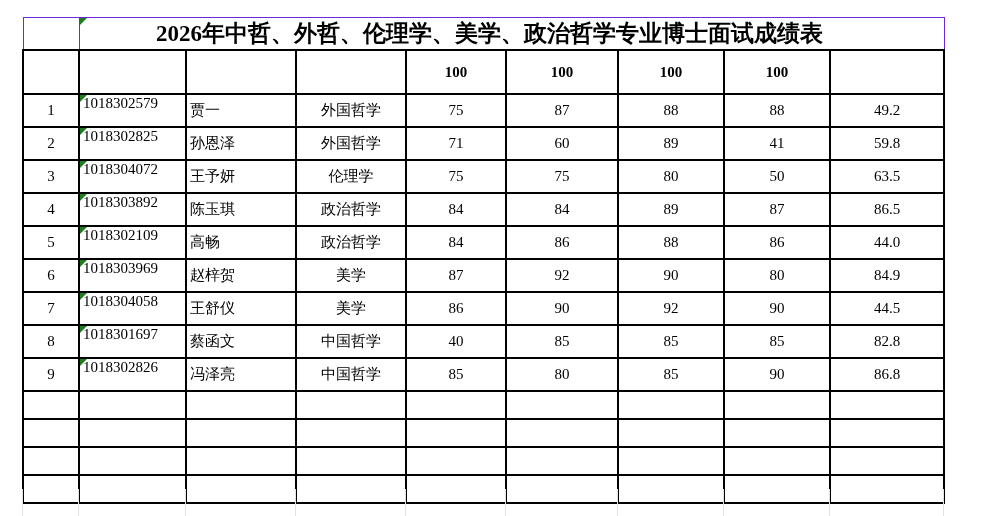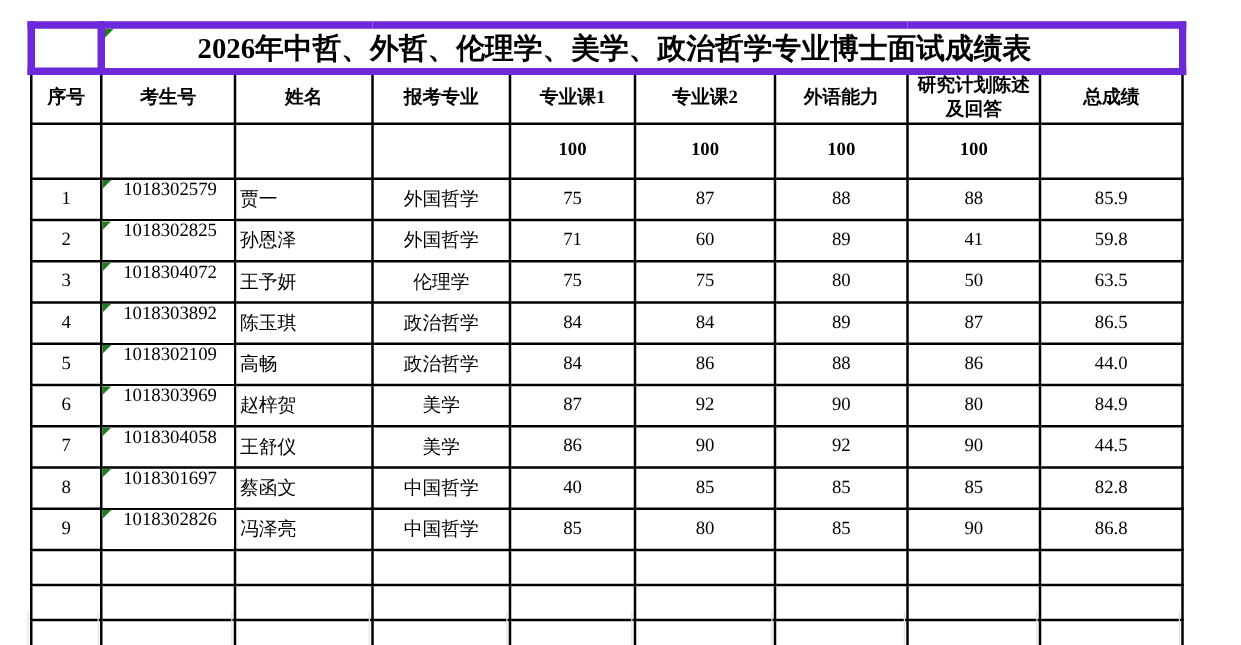--- a/index.html
+++ b/index.html
@@ -9,33 +9,33 @@
   }
   table.sheet{
     position:absolute;left:22px;top:17px;
     border-collapse:collapse;table-layout:fixed;
   }
   td,th{
     border:2px solid #000;padding:0;font-size:15px;overflow:hidden;
     white-space:nowrap;text-align:center;vertical-align:middle;background:#fff;
   }
   tr.title-row{height:31px;}
-  tr.title-row td{border:6px solid #6d28d9;}
+  tr.title-row td{border:1px solid #6d28d9;}
   td.title-cell{
     font-size:23px;font-weight:bold;text-align:center;position:relative;
     padding-right:44px;
   }
   tr.header-row{height:40px;}
   tr.header-row th{font-weight:bold;white-space:normal;line-height:1.25;font-size:15px;}
   tr.max-row{height:44px;}
   tr.max-row td{font-weight:bold;}
   tr.data-row{height:29px;}
   tr.empty-row{height:28px;}
   td.id-cell{
-    text-align:center;vertical-align:bottom;position:relative;
+    text-align:left;vertical-align:bottom;position:relative;
     padding:0 0 14px 3px;
   }
   td.name-cell{text-align:left;padding-left:3px;}
   .flag{
     position:absolute;left:0;top:0;width:0;height:0;
     border-top:7px solid #1e7e1e;border-right:7px solid transparent;
     pointer-events:none;
   }
   .vline{position:absolute;top:489px;height:27px;width:1px;background:#e2e2e2;}
 </style>
@@ -56,52 +56,41 @@
   </colgroup>
   <tbody>
     <tr class="title-row">
       <td></td>
       <td class="title-cell" colspan="8">
         <span class="flag"></span>
         <span>2026年中哲、外哲、伦理学、美学、政治哲学专业博士面试成绩表</span>
       </td>
     </tr>
 
-  <tr class="header-row">
-        <th>序号</th>
-        <th>考生号</th>
-        <th>姓名</th>
-        <th>报考专业</th>
-        <th>专业课1</th>
-        <th>专业课2</th>
-        <th>外语能力</th>
-        <th>研究计划陈述及回答</th>
-        <th>总成绩</th>
-      </tr>
       <tr class="max-row">
         <td></td>
         <td></td>
         <td></td>
         <td></td>
         <td>100</td>
         <td>100</td>
         <td>100</td>
         <td>100</td>
         <td></td>
       </tr>
       <tr class="data-row">
         <td>1</td>
         <td class="id-cell"><span class="flag"></span>1018302579</td>
         <td class="name-cell">贾一</td>
         <td>外国哲学</td>
         <td>75</td>
         <td>87</td>
         <td>88</td>
         <td>88</td>
-        <td>85.9</td>
+        <td>49.2</td>
       </tr>
       <tr class="data-row">
         <td>2</td>
         <td class="id-cell"><span class="flag"></span>1018302825</td>
         <td class="name-cell">孙恩泽</td>
         <td>外国哲学</td>
         <td>71</td>
         <td>60</td>
         <td>89</td>
         <td>41</td>

